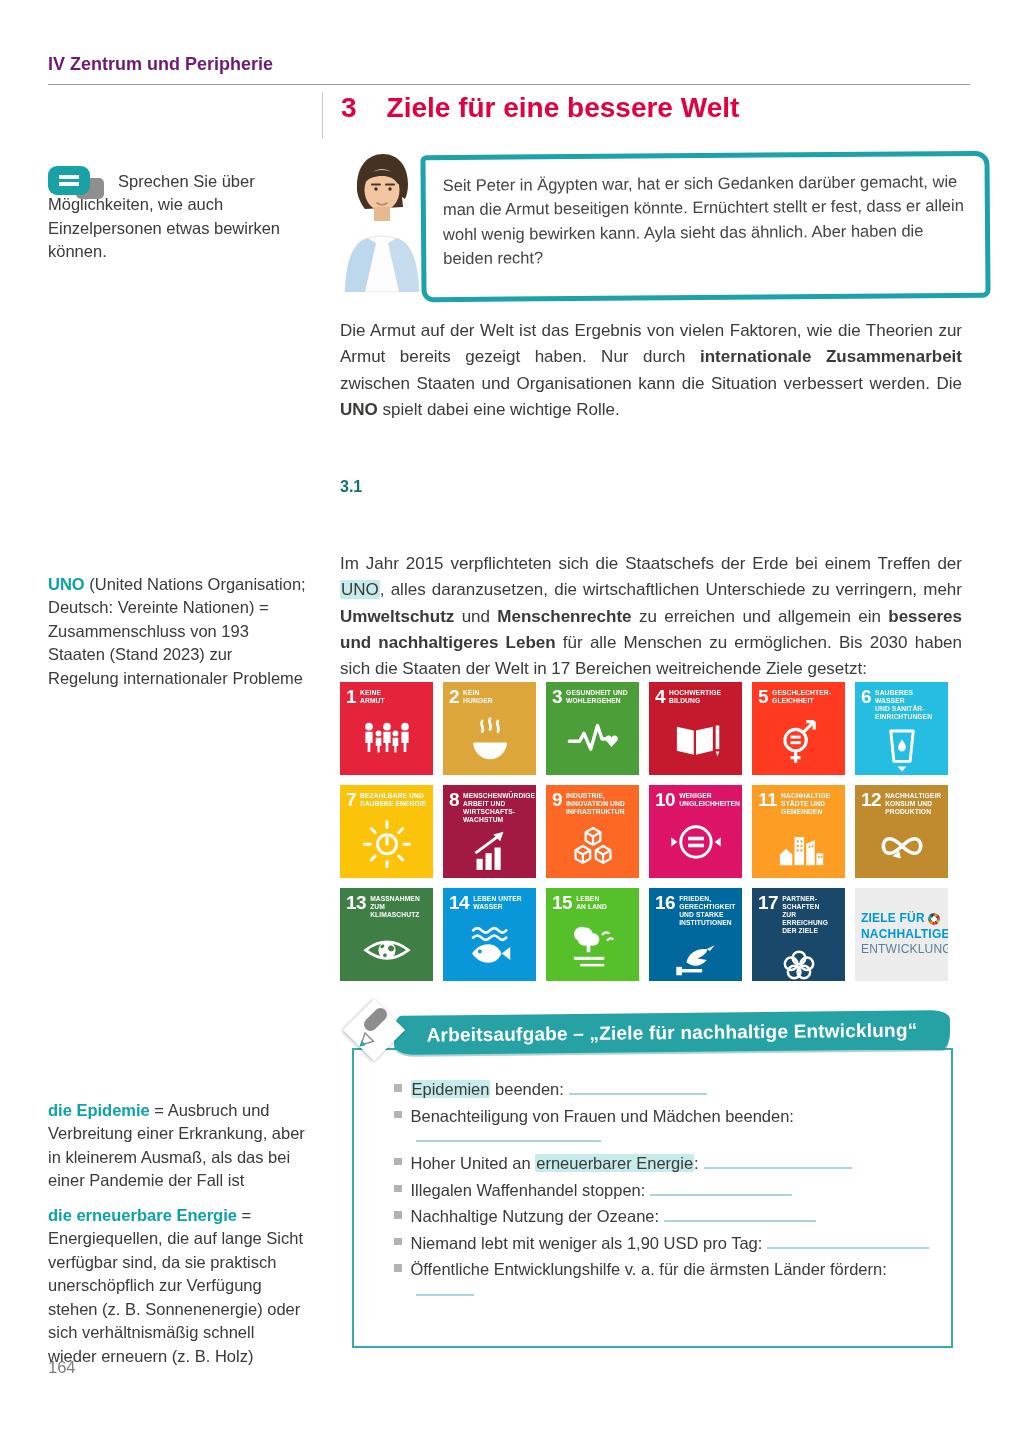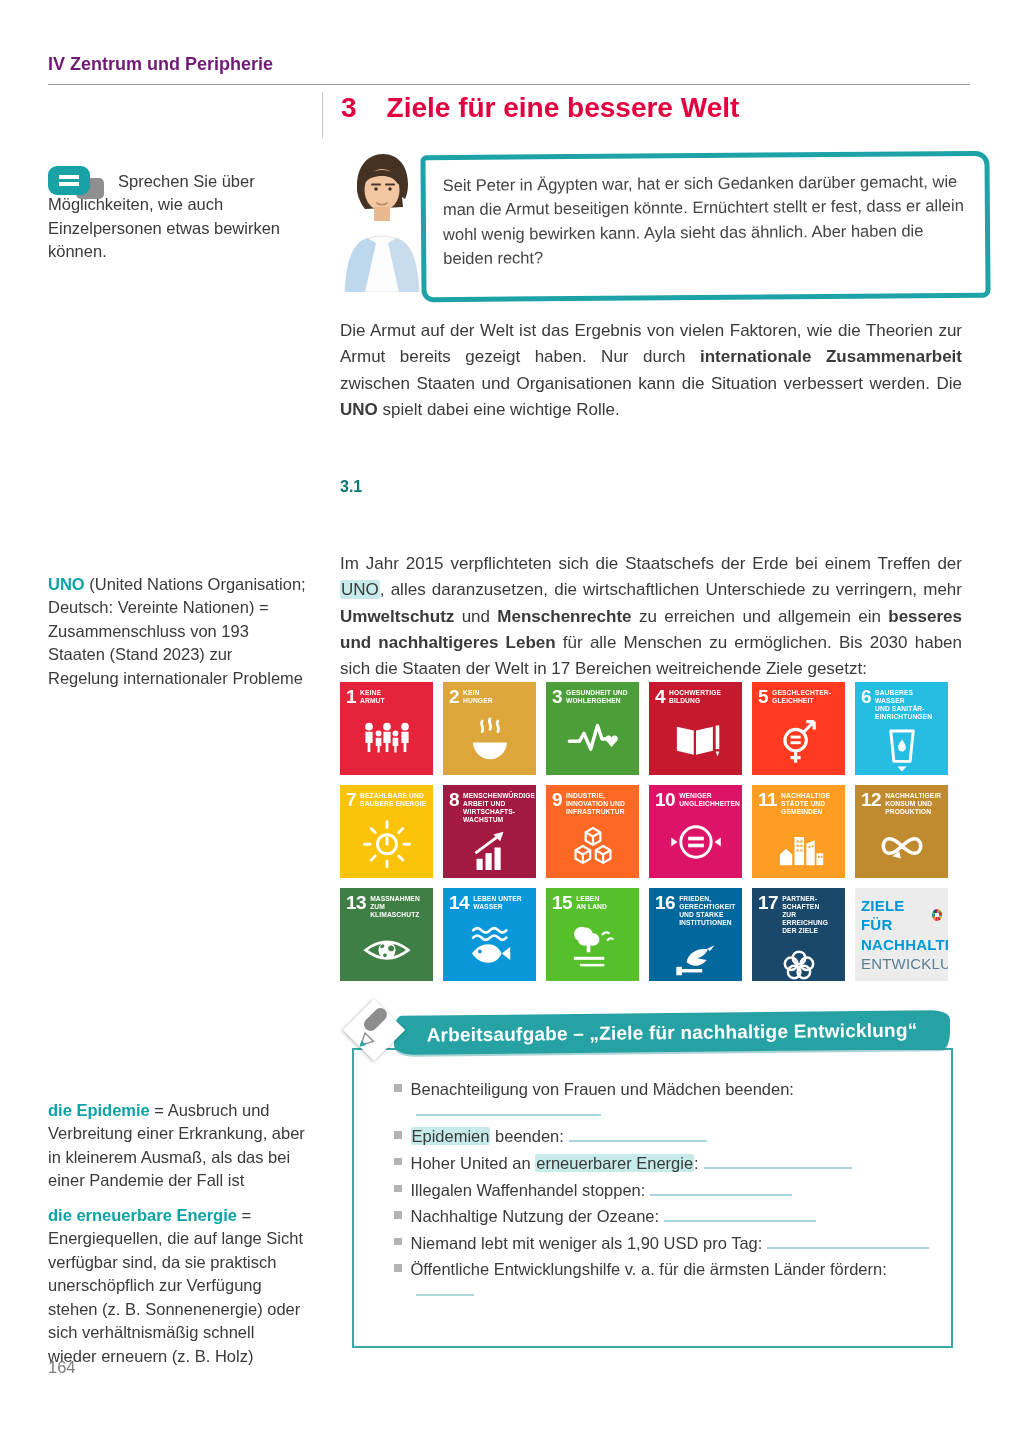--- a/index.html
+++ b/index.html
@@ -57,21 +57,21 @@
     grid-auto-rows:93px;gap:10px;}
   .tile{position:relative;color:#fff;display:flex;flex-direction:column;overflow:hidden;}
   .tile-head{display:flex;gap:4px;padding:6px 4px 0 6px;align-items:flex-start;}
   .tile-num{font-size:19px;font-weight:bold;line-height:0.95;letter-spacing:-0.5px;}
   .tile-label{font-size:6.7px;font-weight:bold;line-height:1.2;white-space:pre-line;
     letter-spacing:0.1px;padding-top:1px;}
   .tile-icon{flex:1;display:flex;align-items:center;justify-content:center;padding:1px 4px 4px;}
   .tile-icon svg{width:54px;height:100%;max-height:54px;}
   .logo-tile{background:#ececec;color:#0098d8;align-items:flex-start;justify-content:center;
     padding:8px 6px;box-sizing:border-box;}
-  .logo-line{font-size:15px;font-weight:bold;line-height:1.3;letter-spacing:0.2px;display:flex;align-items:center;gap:3px;}
+  .logo-line{font-size:12px;font-weight:bold;line-height:1.3;letter-spacing:0.2px;display:flex;align-items:center;gap:3px;}
   .logo-line3{font-weight:normal;color:#5d7f93;}
   .sdg-wheel{width:12px;height:12px;border-radius:50%;display:inline-block;
     background:radial-gradient(circle,#ffffff 0 31%,transparent 32%),
     conic-gradient(#e5243b,#dda63a,#4c9f38,#c5192d,#ff3a21,#26bde2,#fcc30b,#a21942,#fd6925,#dd1367,#fd9d24,#bf8b2e,#3f7e44,#0a97d9,#56c02b,#00689d,#19486a,#e5243b);}
 
   
   .task-box{left:352px;top:1048px;width:601px;height:300px;border:2px solid #39aaac;
     box-sizing:border-box;background:#fff;}
   .task-banner{left:394px;top:1013px;width:556px;height:39px;background:#26a2a4;
     transform:rotate(-0.6deg);border-radius:8px 18px 8px 20px/16px 9px 18px 10px;
@@ -456,25 +456,25 @@
     <div class="logo-line">NACHHALTIGE</div>
     <div class="logo-line logo-line3">ENTWICKLUNG</div>
   </div>
 </div>
 
 <div class="abs task-box">
   <div class="task-content">
     <div class="task-items" id="task-items">
         <div class="task-sub">
           <span class="bullet-gray"></span>
+          <span><span class="run-hl">Epidemien</span><span> beenden:</span><span class="blank" style="width: 138px;"></span></span>
+        </div>
+        <div class="task-sub">
+          <span class="bullet-gray"></span>
           <span><span>Benachteiligung von Frauen und Mädchen beenden:</span><span class="blank" style="width: 185px;"></span></span>
-        </div>
-        <div class="task-sub">
-          <span class="bullet-gray"></span>
-          <span><span class="run-hl">Epidemien</span><span> beenden:</span><span class="blank" style="width: 138px;"></span></span>
         </div>
         <div class="task-sub">
           <span class="bullet-gray"></span>
           <span><span>Hoher United an </span><span class="run-hl">erneuerbarer Energie</span><span>:</span><span class="blank" style="width: 148px;"></span></span>
         </div>
         <div class="task-sub">
           <span class="bullet-gray"></span>
           <span><span>Illegalen Waffenhandel stoppen:</span><span class="blank" style="width: 142px;"></span></span>
         </div>
         <div class="task-sub">

